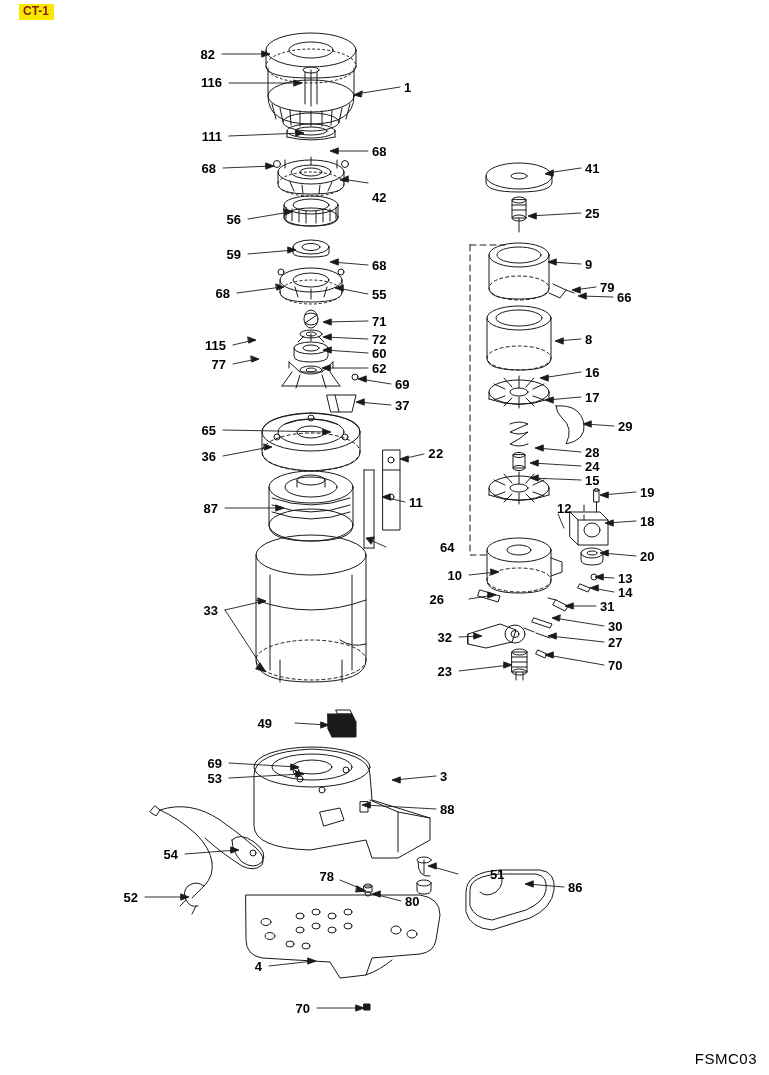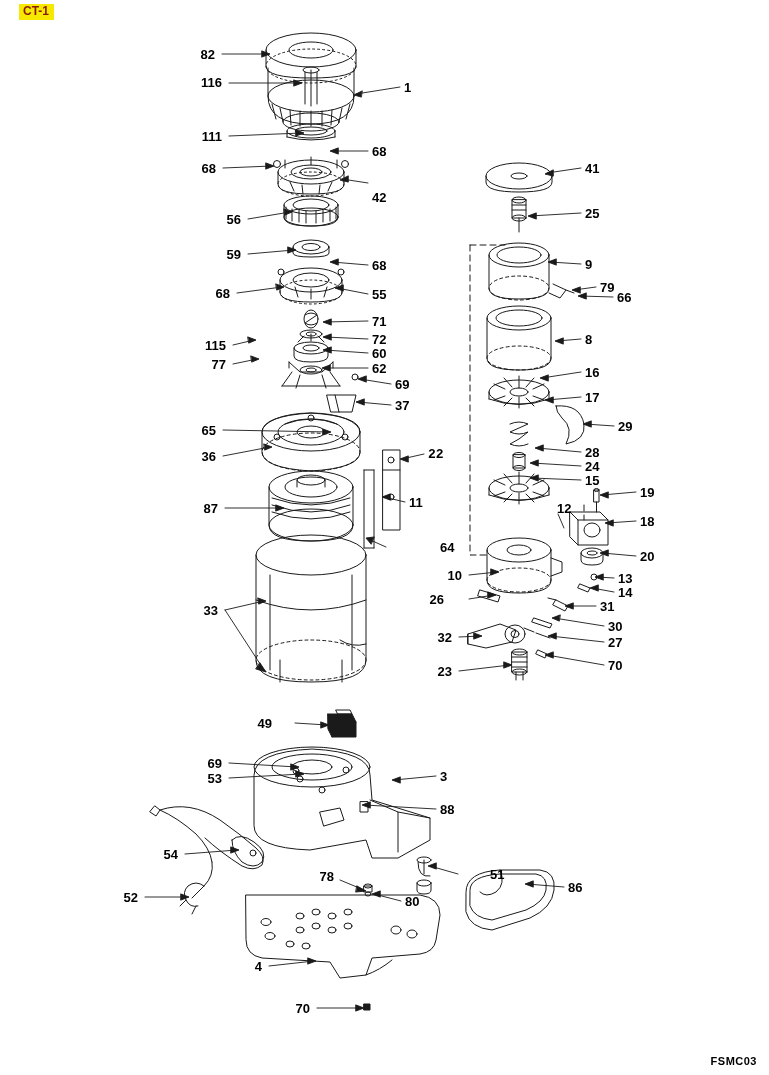--- a/index.html
+++ b/index.html
@@ -31,22 +31,22 @@
     font-weight: bold;
     padding: 1px 5px 2px 4px;
     line-height: 13px;
     letter-spacing: 0px;
     font-family: "Liberation Sans", sans-serif;
   }
   .footer-code {
     position: absolute;
     right: 12px;
     bottom: 8px;
-    font-size: 11px;
-    font-weight: bold;
+    font-size: 15px;
+    font-weight: normal;
     color: #000;
     letter-spacing: 0.5px;
     font-family: "Liberation Sans", sans-serif;
   }
   .callout {
     position: absolute;
     font-size: 13px;
     font-weight: bold;
     color: #000;
     font-family: "Liberation Sans", sans-serif;

